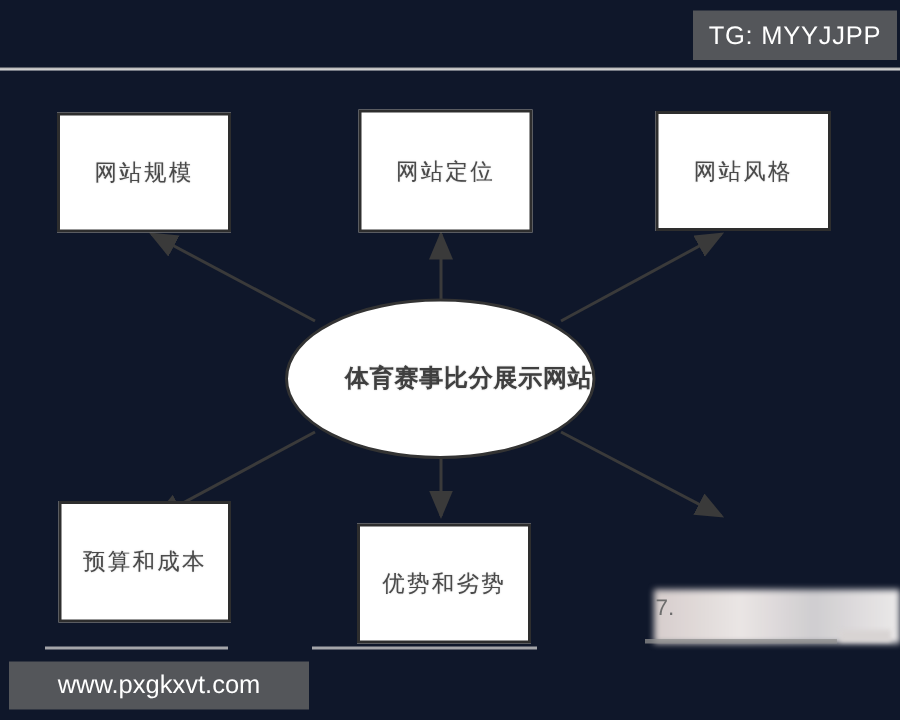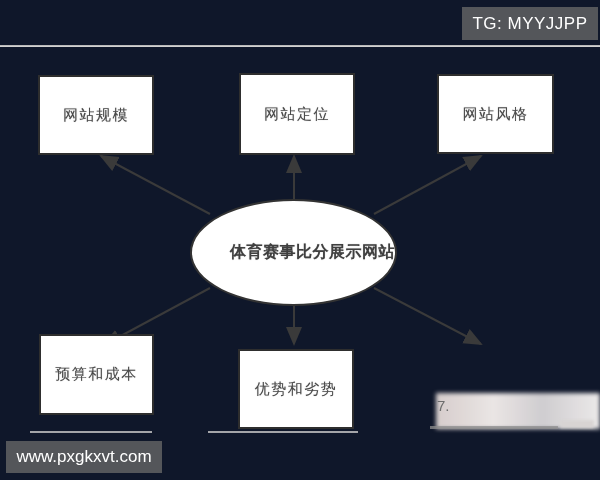--- a/index.html
+++ b/index.html
@@ -10,21 +10,21 @@
   .tg-badge {
     position:absolute; left:462px; top:7px; width:136px; height:33px;
     background:#54565a; color:#fff; font-size:17px; letter-spacing:.5px;
     display:flex; align-items:center; justify-content:center;
   }
   .top-divider {
     position:absolute; left:0; top:45px; width:600px; height:2px;
     background:linear-gradient(#aeaeae,#dcdcdc);
   }
   .site-badge {
-    position:absolute; left:6px; top:441px; width:156px; height:32px;
+    position:absolute; left:6px; top:441px; width:200px; height:32px;
     background:#54565a; color:#fff; font-size:17px;
     display:flex; align-items:center; justify-content:center;
   }
   .node {
     position:absolute; border:2px solid #2e2e2e; background:#fff;
     display:flex; align-items:center; justify-content:center;
     color:#4a4a4a; font-size:15px; letter-spacing:1.5px;
     text-shadow:0 0 1px rgba(90,90,90,.4);
   }
   .node-top-left      { left:38px;  top:75px;  width:112px; height:76px; }

